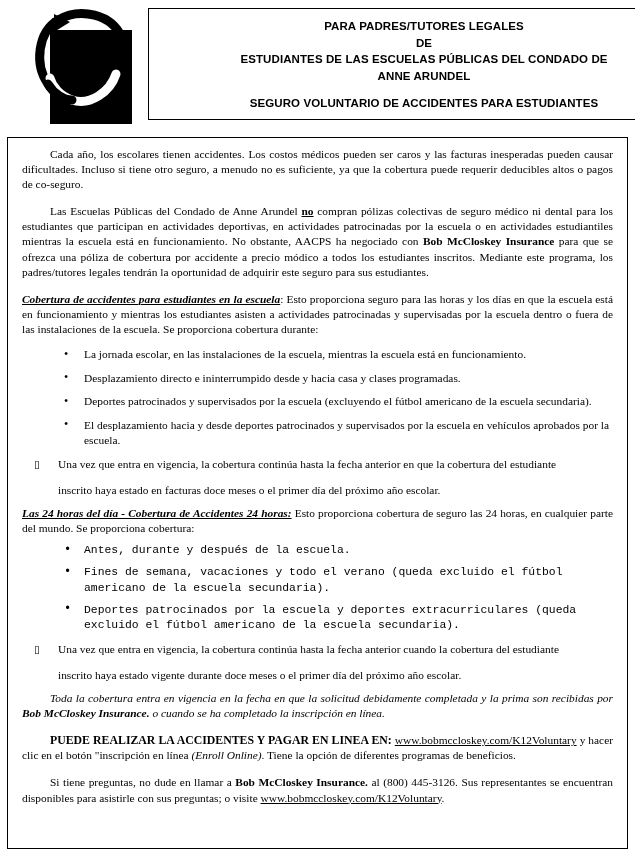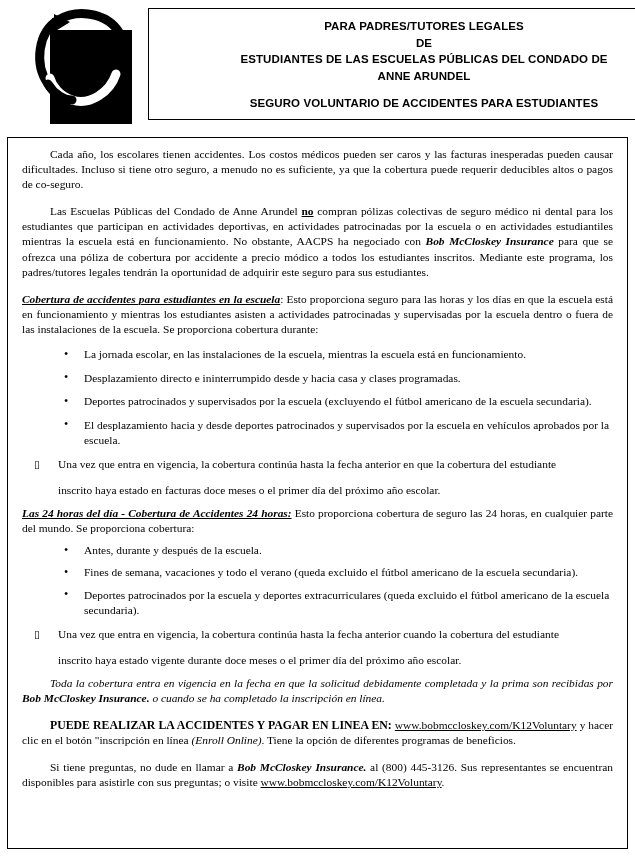--- a/index.html
+++ b/index.html
@@ -87,21 +87,21 @@
     margin: 0 0 11px 0;
     text-indent: 28px;
   }
 
   .sec-head {
     font-weight: bold;
     font-style: italic;
     text-decoration: underline;
   }
 
-  .bi { font-weight: bold; font-style: italic; }
+  .bi { font-weight: bold; }
   .b  { font-weight: bold; }
   .i  { font-style: italic; }
   .bu { font-weight: bold; text-decoration: underline; }
   .u  { text-decoration: underline; }
 
   ul.bullets {
     list-style: none;
     margin: 0 0 9px 0;
     padding: 0;
   }
@@ -113,21 +113,21 @@
     line-height: 15.1px;
   }
   ul.bullets li:last-child { margin-bottom: 0; }
   ul.bullets li::before {
     content: "\2022";
     position: absolute;
     left: 42px;
     top: -0.5px;
     font-size: 12px;
   }
-  ul.bullets.tight-list li { margin-bottom: 7px; }
+  ul.bullets.tight-list li { margin-bottom: 7px; font-family: Liberation Mono, monospace; }
 
   .boxrow {
     position: relative;
     padding-left: 36px;
     margin: 0 0 8px 0;
     line-height: 15.1px;
     text-align: left;
   }
   .boxrow::before {
     content: "\25AF";

